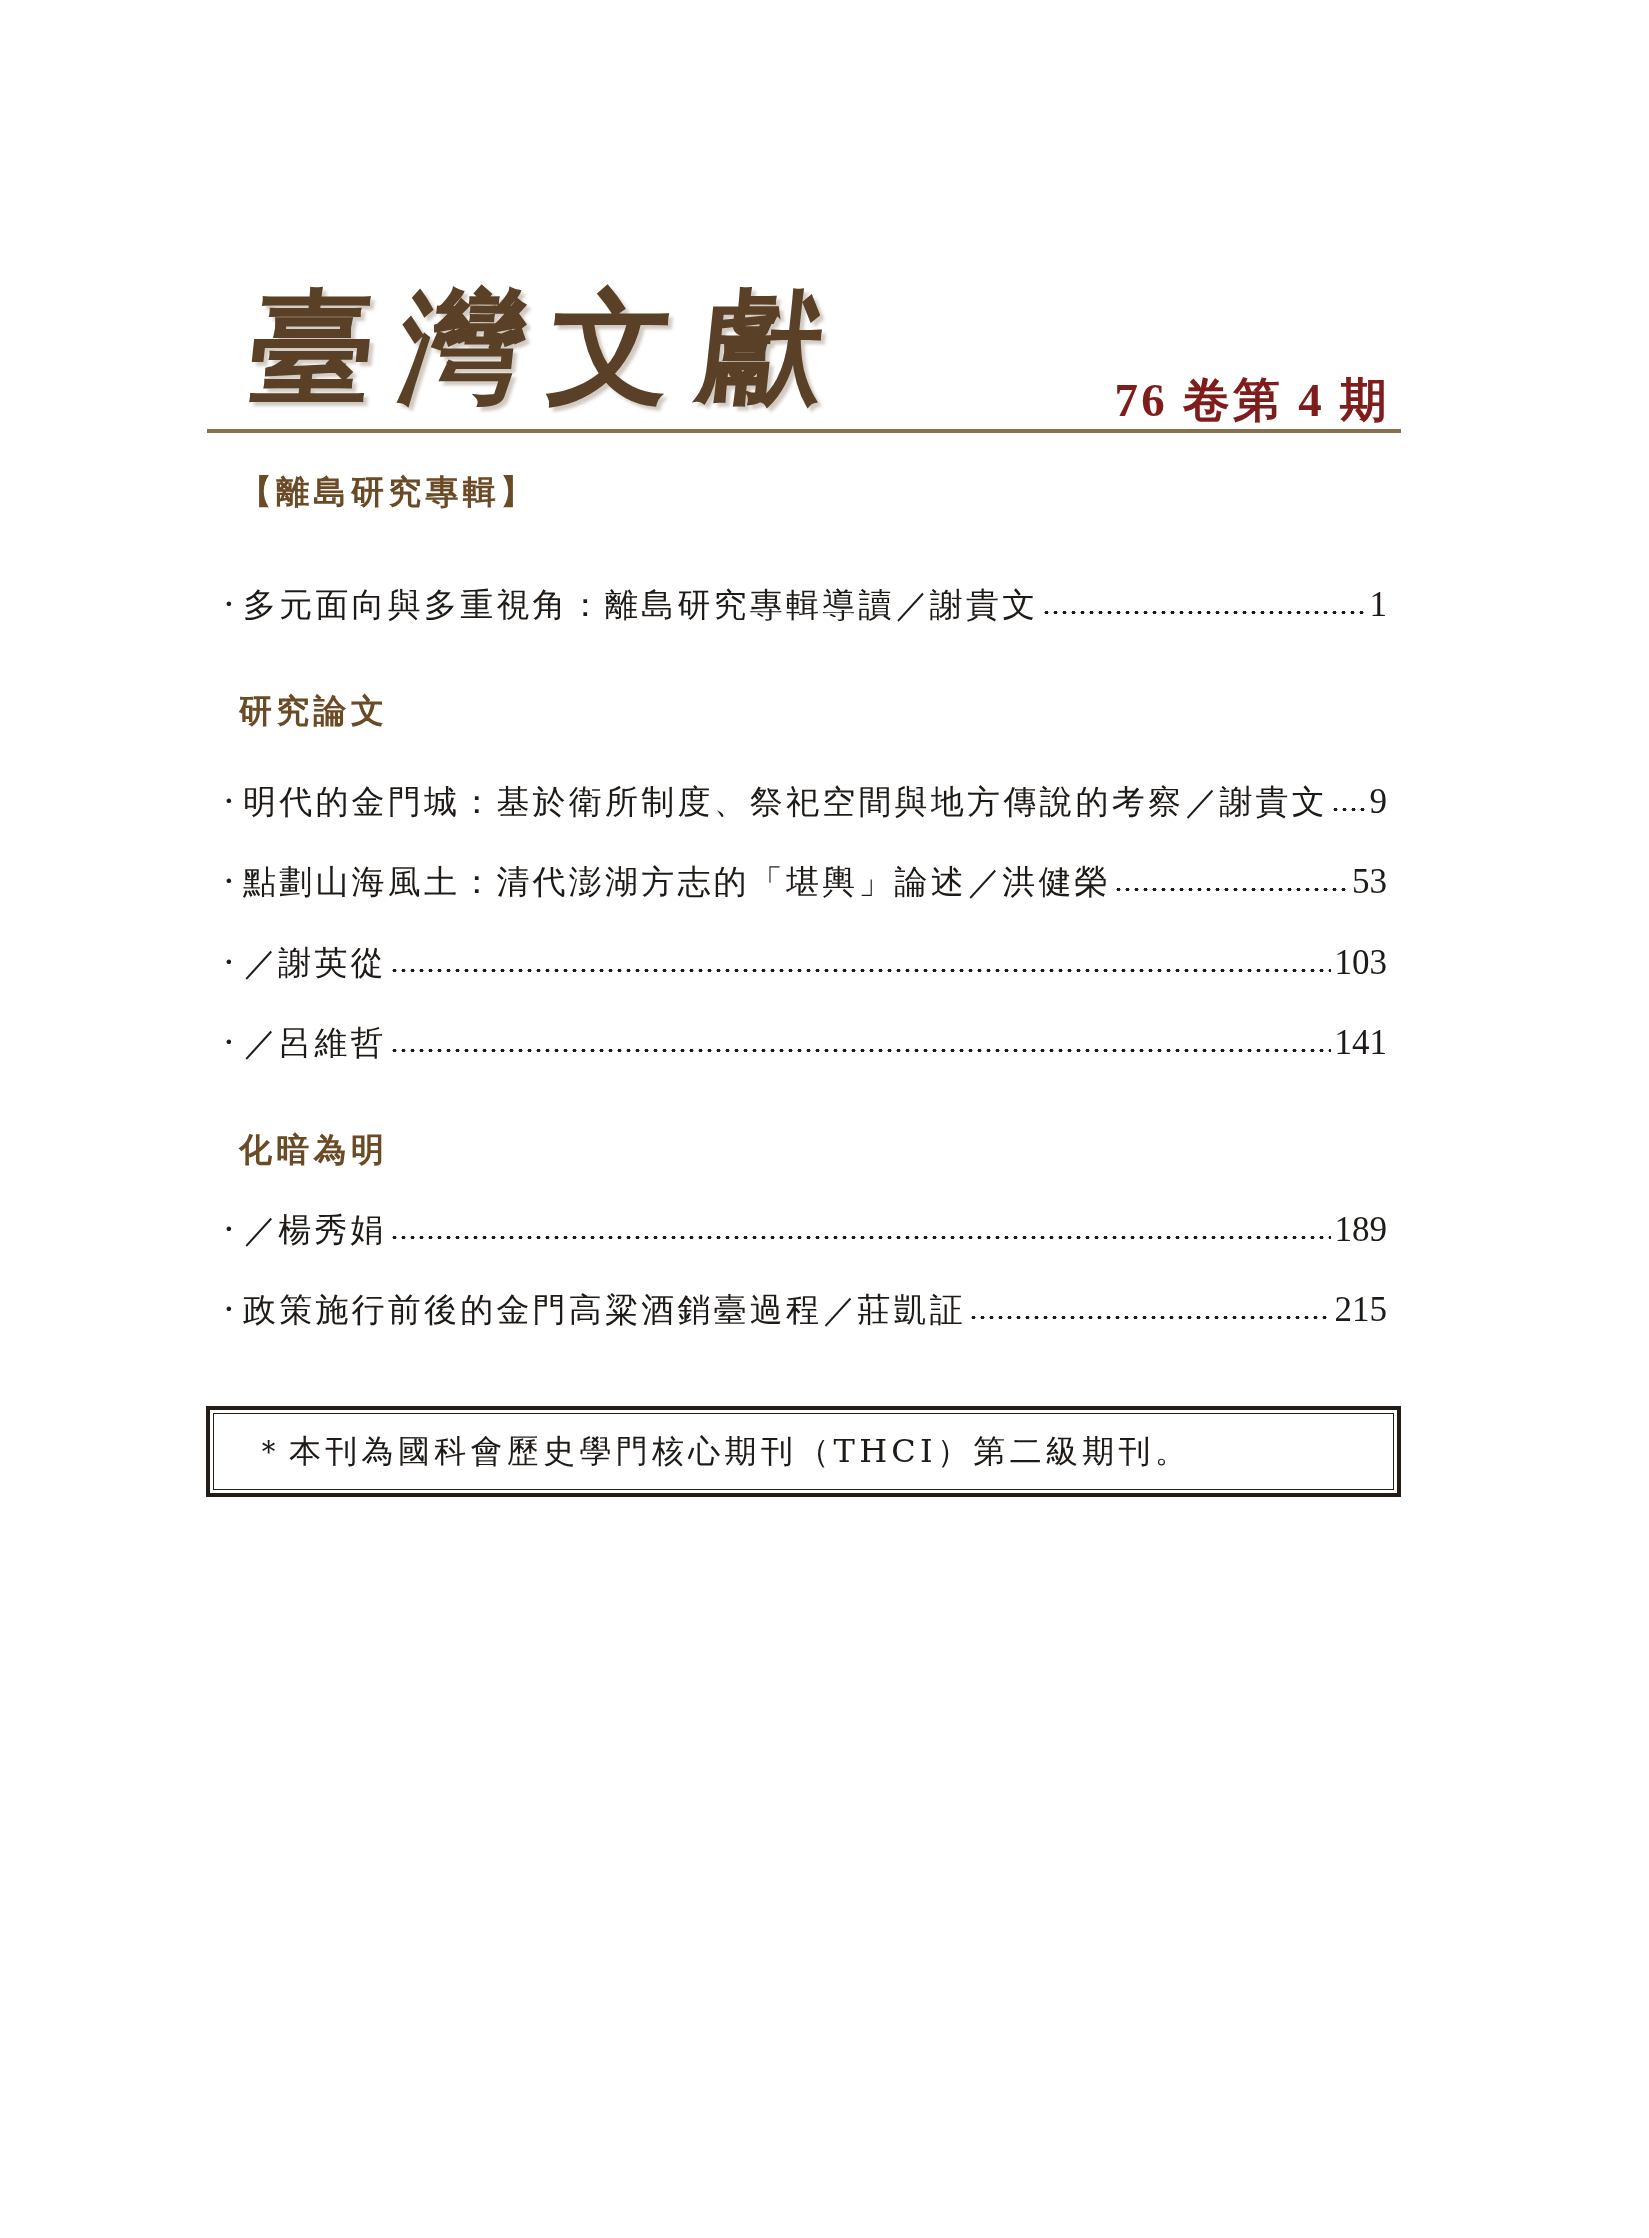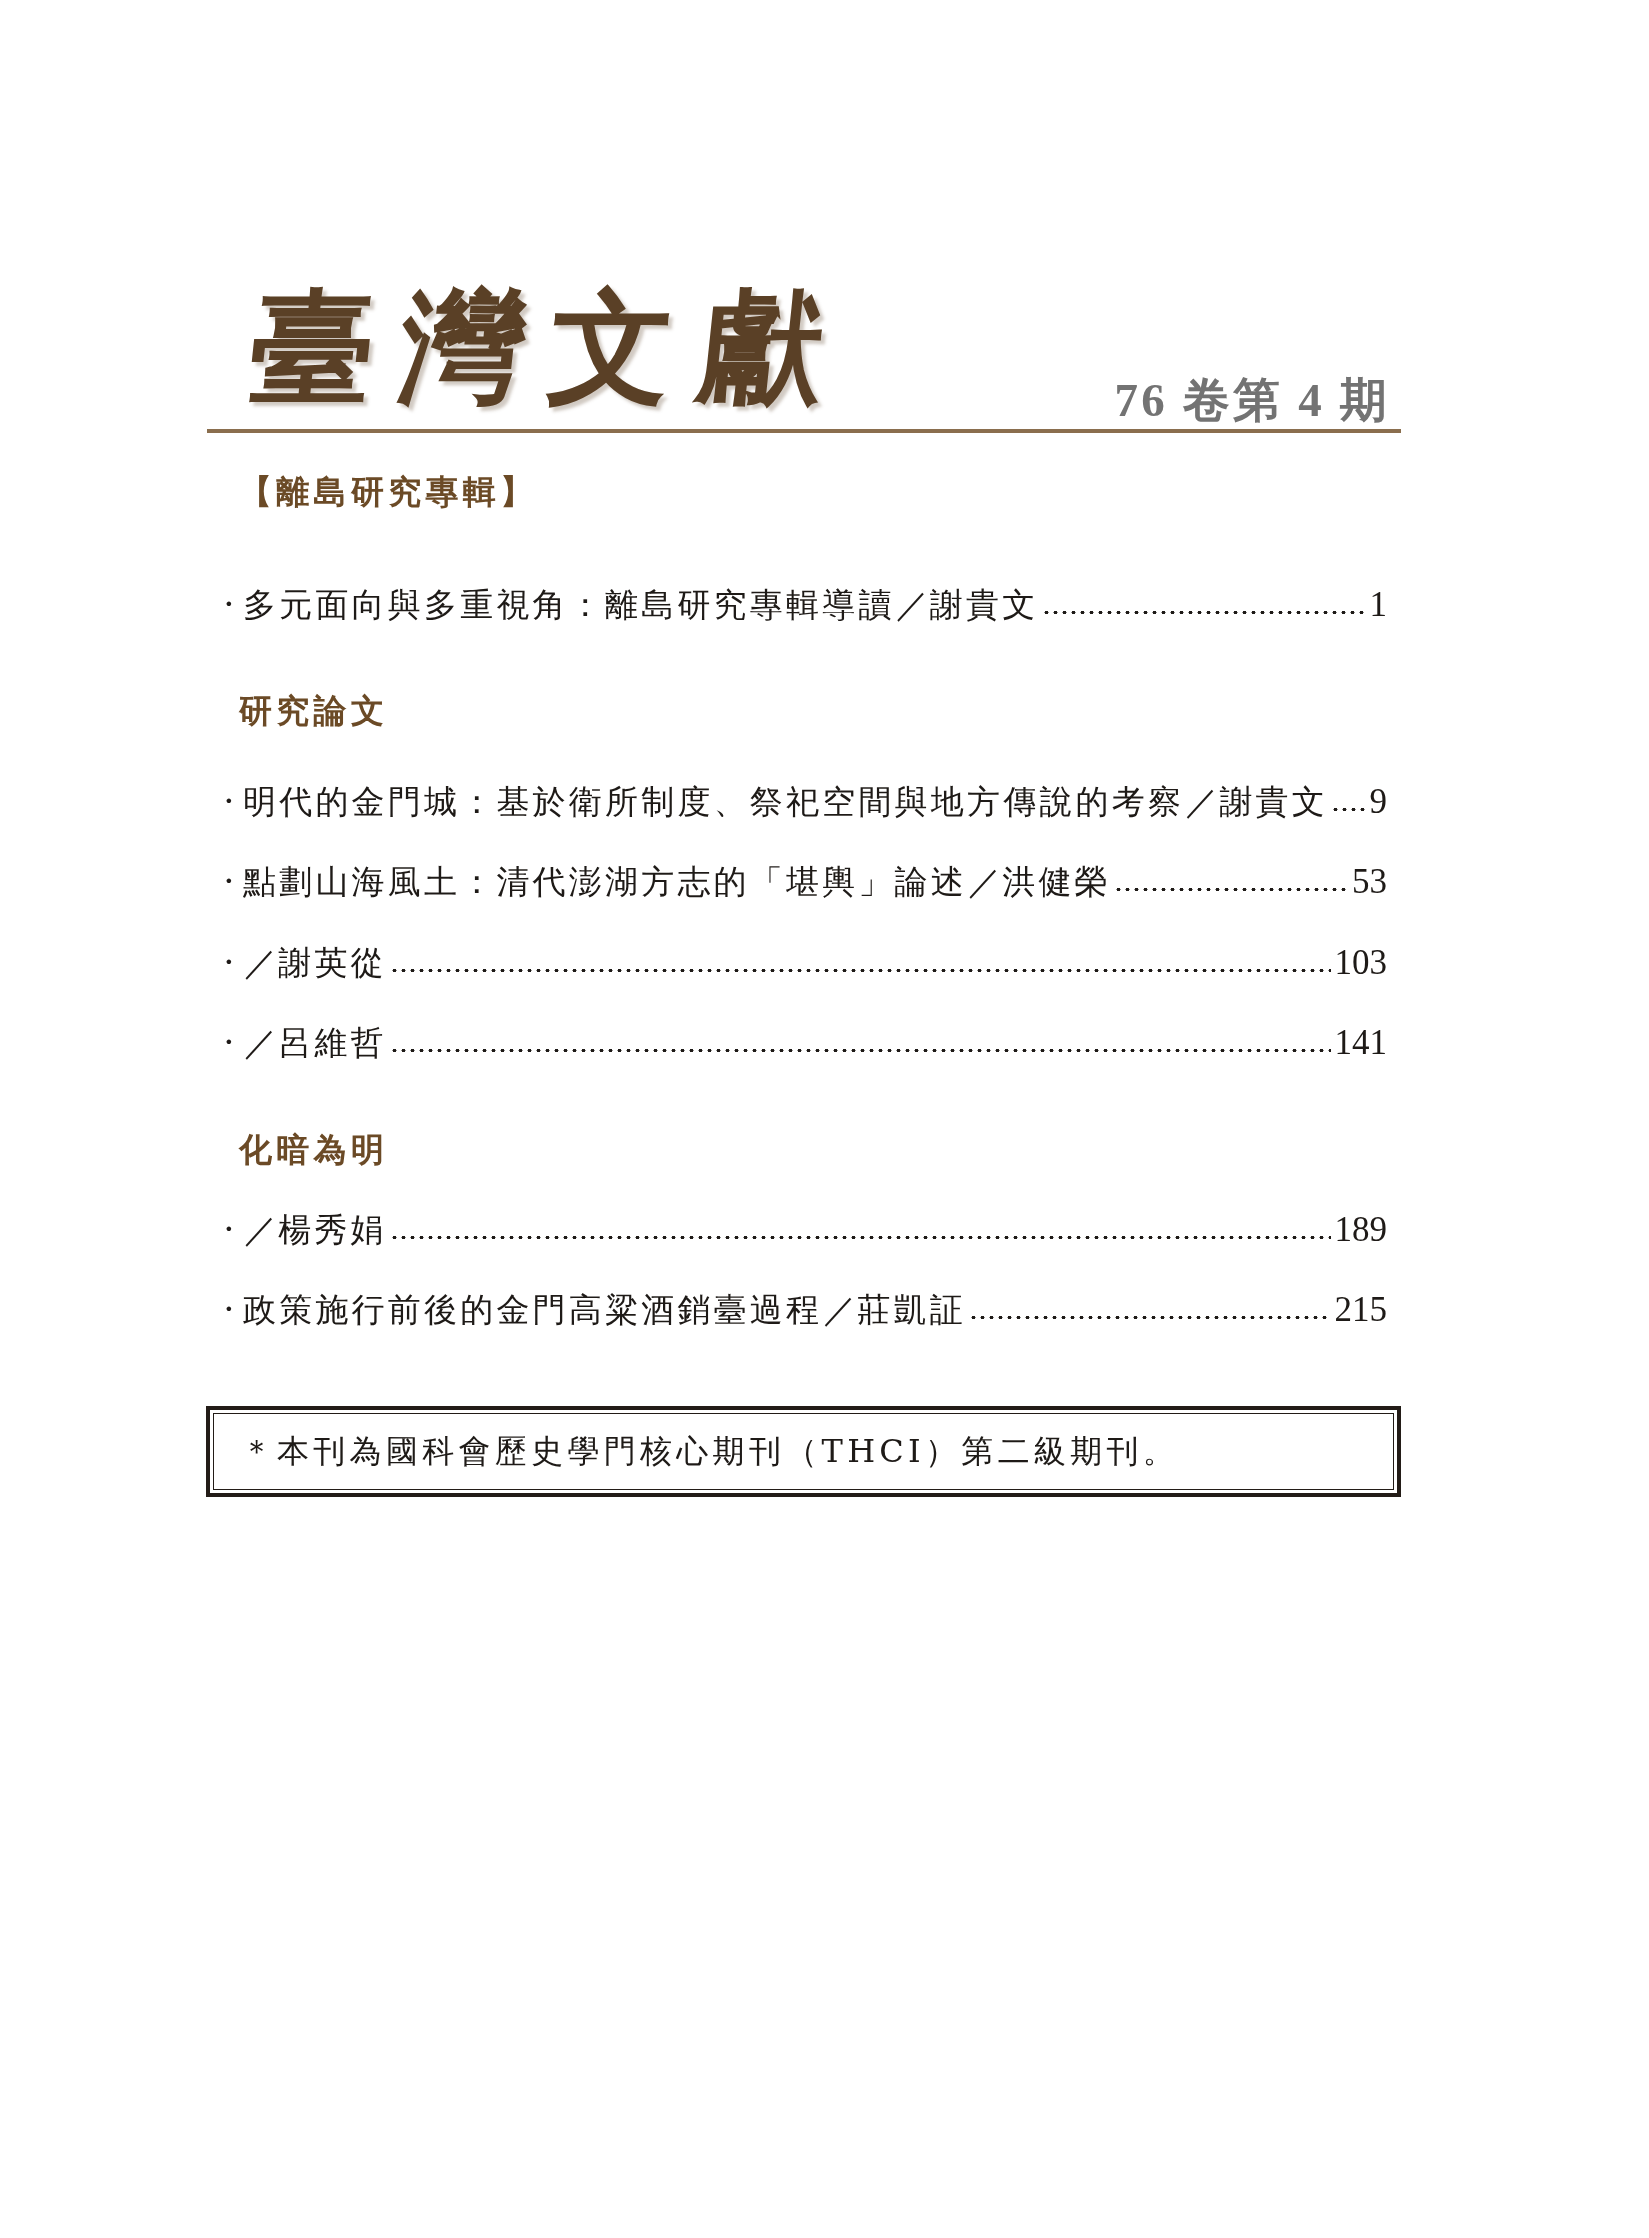--- a/index.html
+++ b/index.html
@@ -42,21 +42,21 @@
       display: inline-block;
       letter-spacing: 5.3px;
     }
     .issue-label {
       position: absolute;
       right: 260px;
       top: 369px;
       font-family: "Liberation Serif", "DejaVu Serif", serif;
       font-size: 47px;
       font-weight: bold;
-      color: #737373;
+      color: #7f1d1d;
       letter-spacing: 3.2px;
       white-space: nowrap;
     }
     .title-rule {
       position: absolute;
       left: 207px;
       top: 429px;
       width: 1194px;
       height: 3.7px;
       background: #8a6e4e;
@@ -128,21 +128,21 @@
       box-sizing: border-box;
       border: 4.8px solid #231c17;
       background: #ffffff;
     }
     .note-box .inner {
       position: absolute;
       left: 2.7px; top: 2.7px; right: 2.7px; bottom: 2.7px;
       border: 1.6px solid #231c17;
       display: flex;
       align-items: center;
-      padding-left: 27px;
+      padding-left: 39px;
     }
     .note-text {
       font-size: 32px;
       letter-spacing: 4.3px;
       color: #1e1a17;
       white-space: nowrap;
     }
   </style>
 </head>
 <body>

